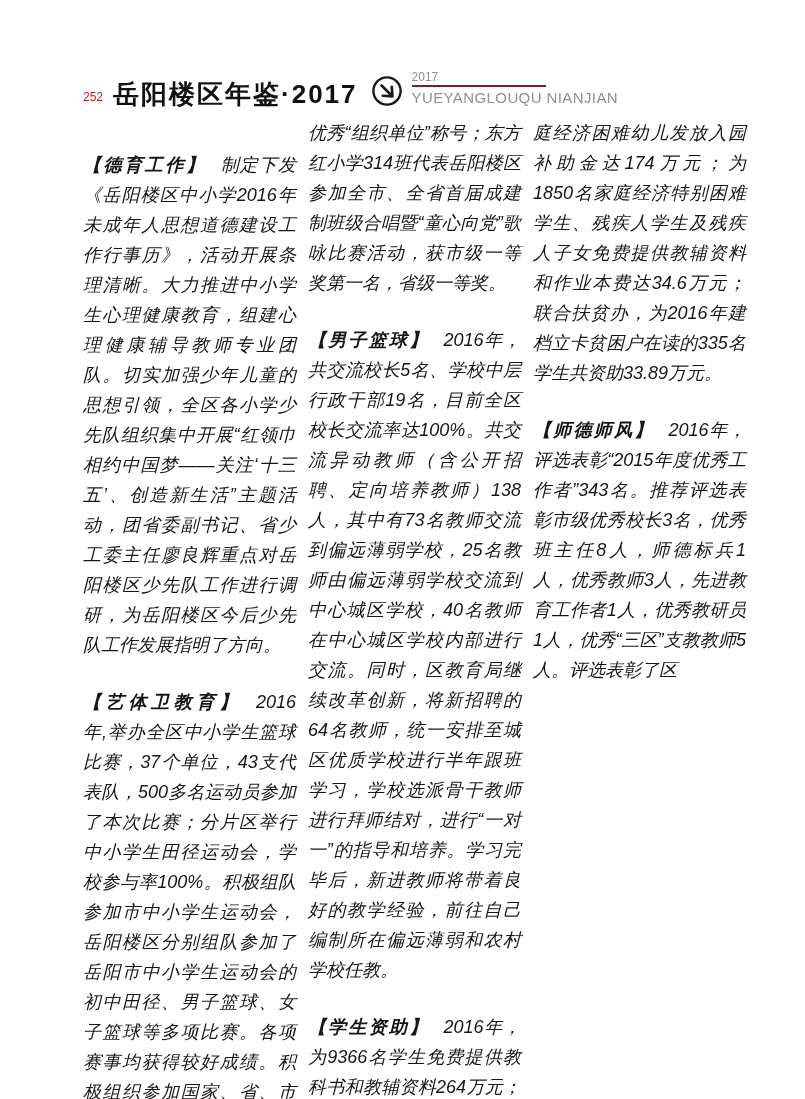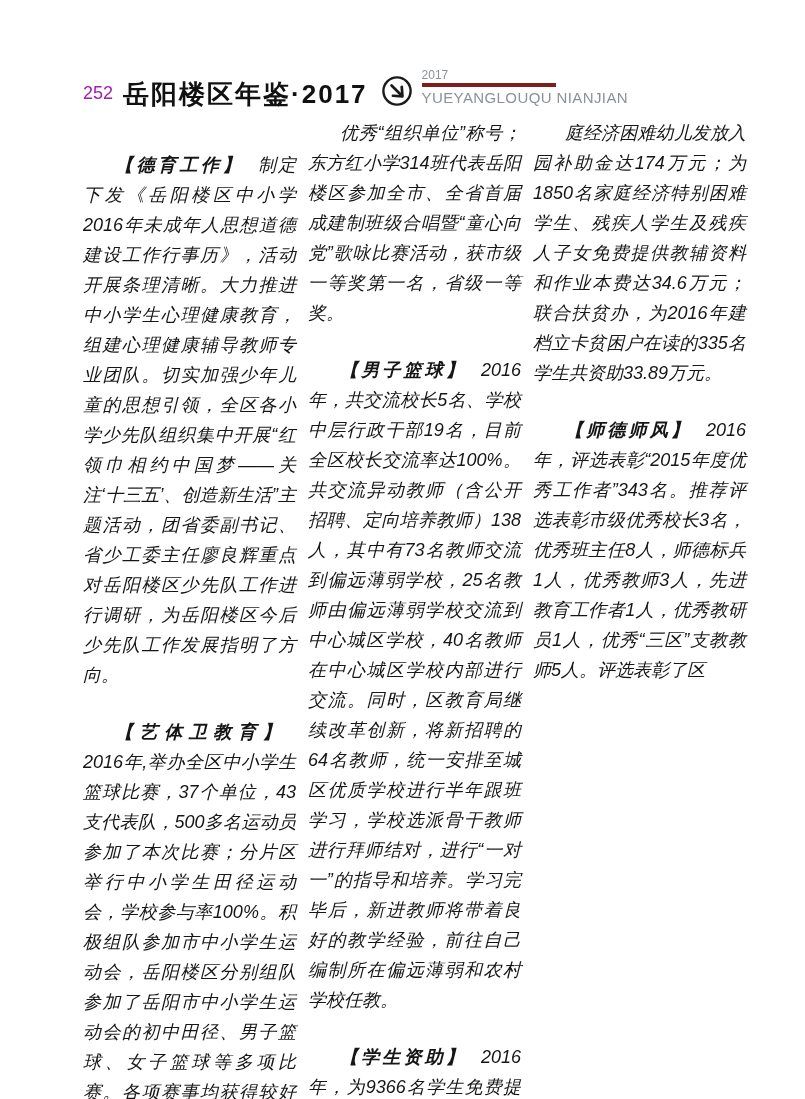--- a/index.html
+++ b/index.html
@@ -20,22 +20,22 @@
   .page-header {
     position: absolute;
     top: 62px;
     left: 83px;
     right: 50px;
     height: 48px;
     display: flex;
     align-items: flex-end;
   }
   .page-number {
-    font-size: 18px;
-    color: #a21caf;
+    font-size: 12px;
+    color: #b91c1c;
     padding-bottom: 6px;
     margin-right: 10px;
   }
   .page-title {
     margin: 0;
     font-size: 26px;
     font-weight: 600;
     letter-spacing: 2px;
     color: #111;
     line-height: 1.2;
@@ -48,21 +48,21 @@
   }
   .header-icon svg { display: block; }
   .masthead {
     display: flex;
     flex-direction: column;
     padding-bottom: 4px;
   }
   .masthead-year {
     font-size: 12px;
     color: #8b9196;
-    border-bottom: 4px solid #7f1d1d;
+    border-bottom: 2px solid #7f1d1d;
     width: 134px;
     padding-bottom: 1px;
     line-height: 1.2;
   }
   .masthead-sub {
     font-size: 15px;
     color: #8b9196;
     letter-spacing: 0.4px;
     margin-top: 2px;
     white-space: nowrap;
@@ -86,21 +86,20 @@
     text-align: justify;
     color: #161616;
     font-style: italic;
   }
   .block + .block { margin-top: 27px; }
   .col-offset { padding-top: 32px; }
   .entry-head {
     font-weight: bold;
     letter-spacing: 1.5px;
     margin-right: 14px;
-    margin-left: 32px;
   }
   .entry-head:empty { margin-right: 0; }
 </style>
 </head>
 <body>
 
 <div class="page">
 
   <header class="page-header">
     <span class="page-number">252</span>

